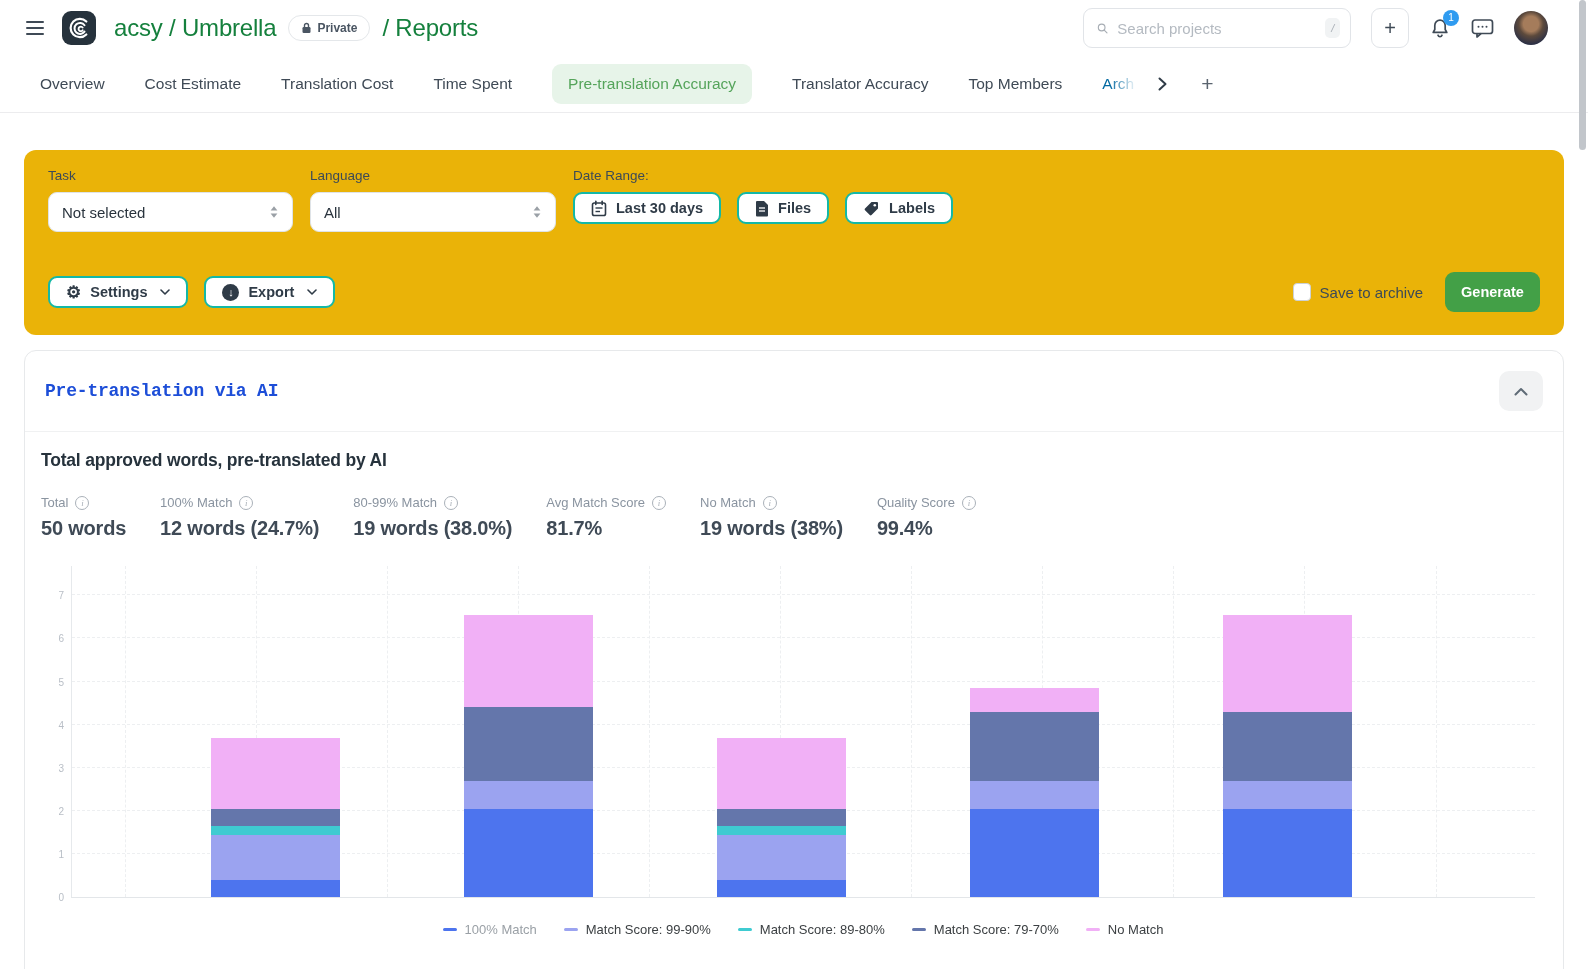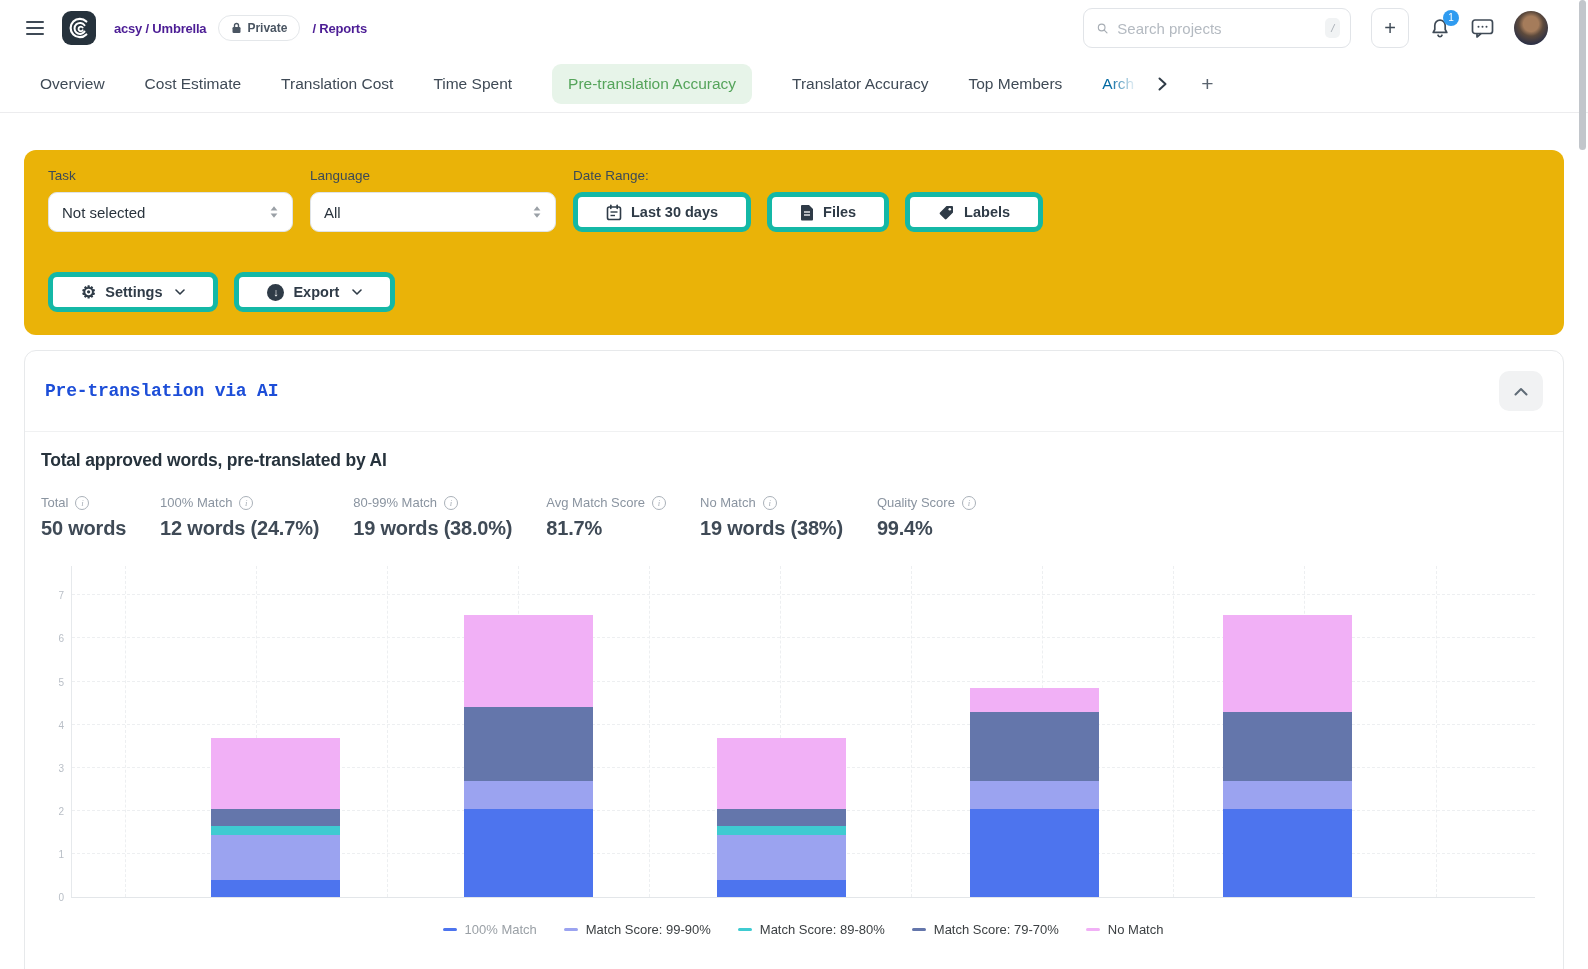--- a/index.html
+++ b/index.html
@@ -12,21 +12,21 @@
     background:#c2c6cb; border-radius:4px; z-index:50; }
 
   
   .topbar { height:56px; display:flex; align-items:center; padding:0 40px 0 22px; gap:14px; }
   .hamburger { width:26px; height:26px; border:none; background:none; cursor:pointer;
     display:flex; flex-direction:column; justify-content:center; gap:4px; align-items:center; }
   .hamburger span { width:18px; height:2px; background:#3f4a56; border-radius:1px; }
   .logo { width:34px; height:34px; border-radius:9px; background:#26323c;
     display:flex; align-items:center; justify-content:center; }
   .crumbs { display:flex; align-items:center; gap:12px; margin-left:4px; }
-  .crumb-main { font-size:13px; font-weight:bold; color:#4c1d95; letter-spacing:-.2px; }
+  .crumb-main { font-size:24px; font-weight:normal; color:#15803d; letter-spacing:-.2px; }
   .private-badge { display:inline-flex; align-items:center; gap:5px; height:26px;
     padding:0 12px; border:1px solid #e4e7ea; border-radius:14px; background:#fff;
     font-size:12px; font-weight:bold; color:#4a5562; }
   .topbar-right { margin-left:auto; display:flex; align-items:center; gap:20px; }
   .search-box { width:268px; height:40px; border:1px solid #e1e4e8; border-radius:9px;
     display:flex; align-items:center; gap:9px; padding:0 10px 0 13px; background:#fff; }
   .search-box input { border:none; outline:none; flex:1; font-size:15px; color:#3f4a56;
     font-family:"Liberation Sans", sans-serif; background:transparent; }
   .search-box input::placeholder { color:#b4bac1; }
   .kbd { width:22px; height:20px; border-radius:5px; background:#f1f3f4; color:#a7adb4;
@@ -66,22 +66,22 @@
   .filter-panel { margin:37px 24px 0; height:185px; background:#eab308; border-radius:12px;
     padding:18px 24px 0; }
   .filter-row1 { display:flex; align-items:flex-start; gap:17px; }
   .fgroup { display:flex; flex-direction:column; gap:9px; }
   .flabel { font-size:13.5px; color:#3c4a57; }
   .fselect { height:40px; background:#fff; border:1px solid #dfe3e7; border-radius:9px;
     display:flex; align-items:center; justify-content:space-between; padding:0 13px;
     font-size:15px; color:#29333d; cursor:pointer; }
   .w-task { width:245px; } .w-lang { width:246px; }
   .fbtn-row { display:flex; gap:16px; }
-  .fbtn { height:40px; background:#fff; border:5px solid #14b8a6; border-radius:9px;
-    display:flex; align-items:center; gap:9px; padding:0 28px; font-size:14.5px;
+  .fbtn { height:32px; background:#fff; border:2px solid #14b8a6; border-radius:9px;
+    display:flex; align-items:center; gap:9px; padding:0 16px; font-size:14.5px;
     font-weight:bold; color:#2f3b47; cursor:pointer; font-family:"Liberation Sans", sans-serif; }
   .filter-row2 { margin-top:40px; display:flex; align-items:center; }
   .drop-caret { margin-left:4px; display:flex; }
   .gear-glyph { font-size:17px; line-height:1; color:#2f3b47; }
   .export-circle { width:17px; height:17px; border-radius:50%; background:#2f3b47; color:#fff;
     font-size:11px; display:flex; align-items:center; justify-content:center; font-weight:bold; }
   .filter-right { margin-left:auto; display:flex; align-items:center; gap:22px; }
   .chk-wrap { display:flex; align-items:center; gap:9px; cursor:pointer; font-size:15px; color:#3c4a57; }
   .checkbox { width:18px; height:18px; border:1px solid #ccd1d6; border-radius:4px; background:#fff; }
   .generate { width:95px; height:40px; background:#43a047; border:none; border-radius:9px;
@@ -268,20 +268,27 @@
             <path d="M1 1 L5 5 L9 1" fill="none" stroke="#2f3b47" stroke-width="1.6" stroke-linecap="round" stroke-linejoin="round"></path>
           </svg>
         </button>
         <button class="fbtn">
           <span class="export-circle">↓</span>
           <span>Export</span>
           <svg class="drop-caret" width="10" height="6" viewBox="0 0 10 6">
             <path d="M1 1 L5 5 L9 1" fill="none" stroke="#2f3b47" stroke-width="1.6" stroke-linecap="round" stroke-linejoin="round"></path>
           </svg>
         </button>
+      </div>
+      <div class="filter-right">
+        <label class="chk-wrap">
+          <span class="checkbox"></span>
+          <span>Save to archive</span>
+        </label>
+        <button class="generate">Generate</button>
       </div>
     </div>
   </section>
 
   <main class="card">
     <div class="card-header">
       <h2 class="card-title">Pre-translation via AI</h2>
       <button class="collapse-btn">
         <svg width="14" height="9" viewBox="0 0 14 9">
           <path d="M1.5 7.5 L7 2 L12.5 7.5" fill="none" stroke="#5f6b76" stroke-width="2" stroke-linecap="round" stroke-linejoin="round"></path>

